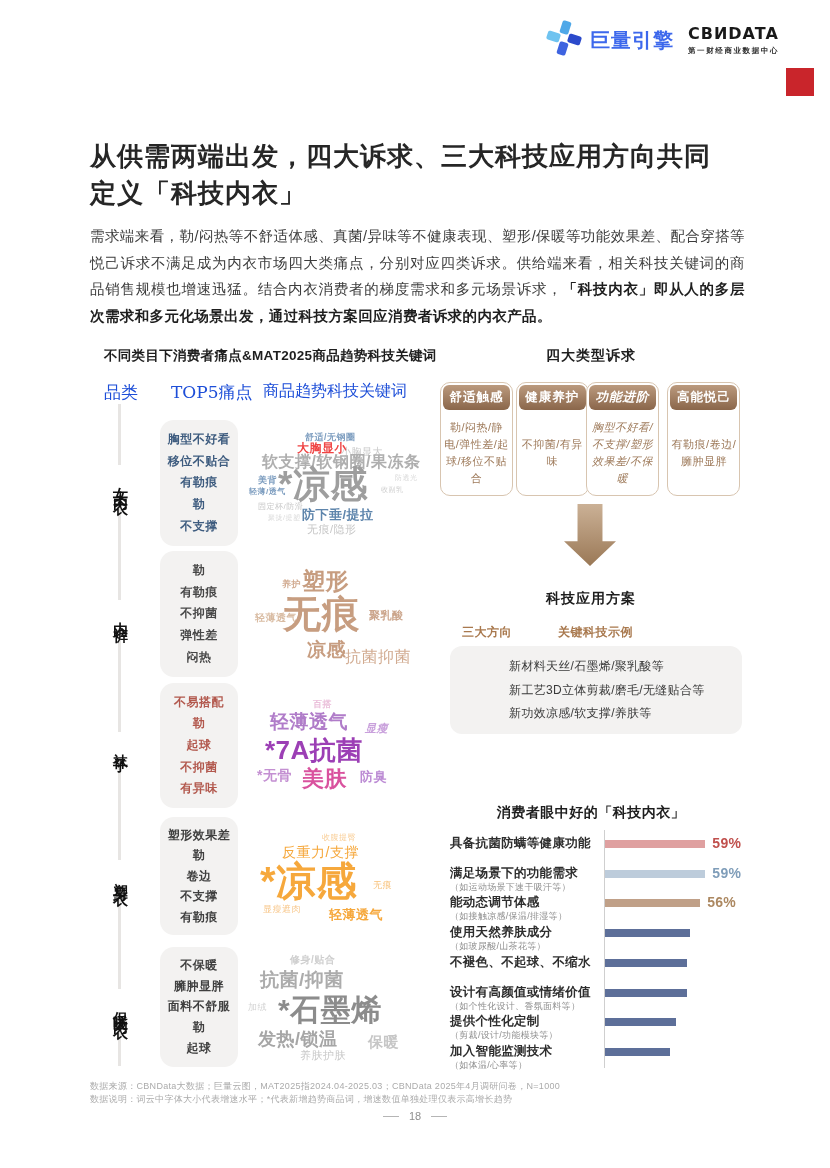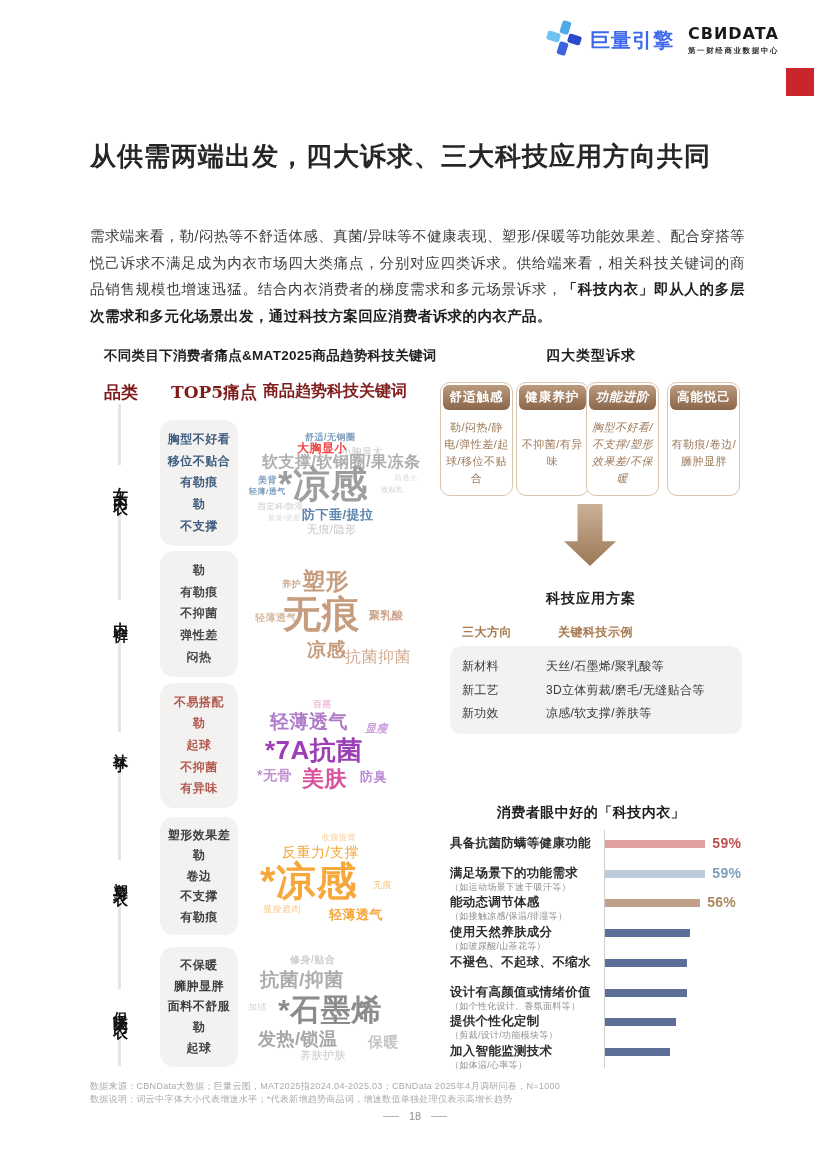--- a/index.html
+++ b/index.html
@@ -18,21 +18,21 @@
   
   .main-title{position:absolute;left:90px;top:138px;width:665px;font-size:26px;font-weight:800;color:#262626;line-height:37px;letter-spacing:1px;}
   .intro{position:absolute;left:90px;top:223px;width:655px;font-size:14.5px;color:#3C3C3C;line-height:26.5px;letter-spacing:0.4px;text-align:justify;}
   .intro b{color:#1E1E1E;}
 
   
   .sec-title-left{position:absolute;left:104px;top:347px;font-size:13.5px;font-weight:bold;color:#1E1E1E;letter-spacing:0.3px;}
   .sec-title-right{position:absolute;left:440px;top:347px;width:302px;text-align:center;font-size:14px;font-weight:bold;color:#1E1E1E;letter-spacing:1px;}
 
   
-  .th{position:absolute;top:381px;font-weight:bold;color:#7f1d1d;}
+  .th{position:absolute;top:381px;font-weight:normal;color:#1d4ed8;}
   .th-cat{left:104px;font-size:17px;}
   .th-pain{left:171px;font-size:17px;}
   .th-kw{left:263px;font-size:16px;}
   .vline{position:absolute;left:118px;top:404px;width:3px;height:662px;background:#E7E5E3;}
   .cat-label{position:absolute;left:120px;transform:translate(-50%,-50%);writing-mode:vertical-rl;text-orientation:upright;
              font-family:"DejaVu Serif","Liberation Serif",serif;font-weight:bold;font-size:15px;color:#111;
              background:#fff;padding:10px 2px;letter-spacing:4px;}
   .pain-box{position:absolute;left:160px;width:78px;background:#F3F2F1;border-radius:14px;
             display:flex;flex-direction:column;justify-content:space-evenly;align-items:center;box-sizing:border-box;padding:6px 0;}
   .pain-item{font-size:12px;font-weight:bold;letter-spacing:0.5px;white-space:nowrap;}
@@ -52,21 +52,21 @@
              clip-path:polygon(26% 0,74% 0,74% 60%,100% 60%,50% 100%,0 60%,26% 60%);}
 
   
   .sol-title{position:absolute;left:440px;top:590px;width:302px;text-align:center;font-weight:bold;font-size:14px;color:#1E1E1E;letter-spacing:1px;}
   .sol-head{position:absolute;top:624px;font-size:12px;font-weight:bold;color:#A9794E;letter-spacing:0.5px;}
   .sol-head-dir{left:462px;}
   .sol-head-ex{left:558px;}
   .sol-box{position:absolute;left:450px;top:646px;width:292px;height:88px;background:#F3F2F1;border-radius:12px;
            display:flex;flex-direction:column;justify-content:space-evenly;box-sizing:border-box;padding:6px 0;}
   .sol-row{display:flex;font-size:12px;color:#3A3A3A;letter-spacing:0.3px;}
-  .sol-dir{width:96px;padding-left:12px;box-sizing:border-box;}
+  .sol-dir{width:96px;padding-left:12px;box-sizing:border-box;text-align:right;}
   .sol-ex{flex:1;}
 
   
   .chart-title{position:absolute;left:440px;top:804px;width:302px;text-align:center;font-weight:bold;font-size:14px;color:#1E1E1E;letter-spacing:0.5px;}
   .axis{position:absolute;left:604px;top:830px;width:1px;height:238px;background:#CFCFCF;}
   .c-row{position:absolute;left:450px;width:380px;}
   .c-label{font-size:12.5px;font-weight:bold;color:#2E2E2E;letter-spacing:0.3px;line-height:15px;}
   .c-sub{font-size:9px;color:#8F8F8F;line-height:11px;margin-top:1px;letter-spacing:0.3px;}
   .c-bar{position:absolute;left:155px;top:4px;height:8px;}
   .c-val{position:absolute;top:-1px;font-size:14px;font-weight:bold;letter-spacing:0.3px;}
@@ -96,20 +96,21 @@
     <span class="ocean-text">巨量引擎</span>
   </div>
   <div class="cbn-logo">
     <div class="cbn-title">CBИDATA</div>
     <div class="cbn-sub">第一财经商业数据中心</div>
   </div>
   <div class="accent-square"></div>
 
   <div class="main-title">
     <div>从供需两端出发，四大诉求、三大科技应用方向共同</div>
+    <div>定义「科技内衣」</div>
   </div>
   <div class="intro"><span>需求端来看，勒/闷热等不舒适体感、真菌/异味等不健康表现、塑形/保暖等功能效果差、配合穿搭等悦己诉求不满足成为内衣市场四大类痛点，分别对应四类诉求。供给端来看，相关科技关键词的商品销售规模也增速迅猛。结合内衣消费者的梯度需求和多元场景诉求，</span><b>「科技内衣」即从人的多层次需求和多元化场景出发，通过科技方案回应消费者诉求的内衣产品。</b></div>
 
   <div class="sec-title-left">不同类目下消费者痛点&amp;MAT2025商品趋势科技关键词</div>
   <div class="th th-cat serif">品类</div>
   <div class="th th-pain serif">TOP5痛点</div>
   <div class="th th-kw serif">商品趋势科技关键词</div>
   <div class="vline"></div>
   <div id="pain-rows">
       <div class="cat-label" style="top: 483px;">女士内衣</div>

